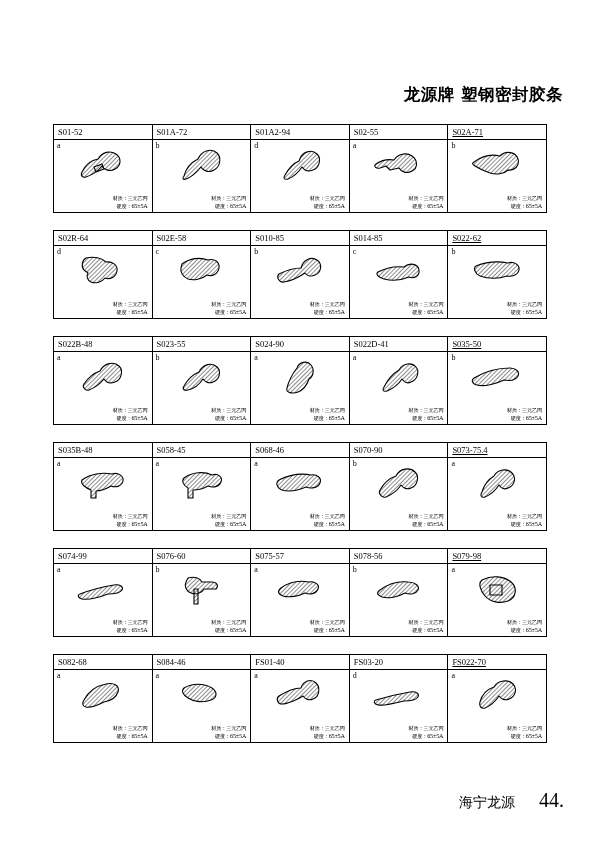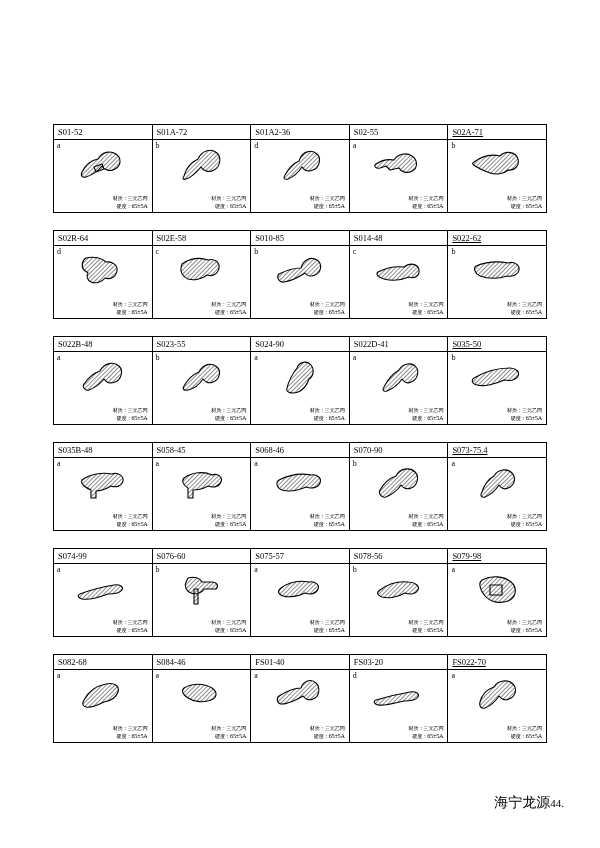--- a/index.html
+++ b/index.html
@@ -33,23 +33,23 @@
   }
   .footer {
     position: absolute;
     right: 36px;
     bottom: 36px;
     font-family: "DejaVu Serif", serif;
     font-size: 14px;
     white-space: nowrap;
   }
   .footer .pagenum {
-    margin-left: 0;
+    margin-left: 24px;
     font-family: "Liberation Serif", serif;
-    font-size: 11px;
+    font-size: 20px;
   }
   .grid {
     position: absolute;
     left: 53px;
     top: 124px;
     width: 494px;
   }
   .band {
     width: 494px;
     height: 89px;
@@ -128,20 +128,21 @@
   .spec .l2 .hard {
     font-family: "Liberation Serif", serif;
     font-size: 6.2px;
   }
 </style>
 </head>
 <body>
 
 <div class="page">
 
+  <div class="title">龙源牌 塑钢密封胶条</div>
 
   <div class="grid">
       <div class="band">
         <div class="cell">
           <div class="cell-head">S01-52</div>
           <div class="cell-body">
             <div class="corner-letter">a</div>
             <div class="shape">
               <svg width="62" height="46" viewBox="0 0 62 46" xmlns="http://www.w3.org/2000/svg">
                 <defs>
@@ -172,21 +173,21 @@
                 <path d="M14,34 C16,26 22,20 28,17 C32,8 42,6 47,11 C52,16 50,25 44,28 C39,31 33,29 31,25 C27,30 22,35 16,37 C13,38 12,37 14,34 Z" fill="url(#hatch1)" stroke="#000" stroke-width="1.1" stroke-linejoin="round"></path>
               </svg>
             </div>
             <div class="spec">
               <div class="l1">材质：三元乙丙</div>
               <div class="l2"><span>硬度：</span><span class="hard">65±5A</span></div>
             </div>
           </div>
         </div>
         <div class="cell">
-          <div class="cell-head">S01A2-36</div>
+          <div class="cell-head">S01A2-94</div>
           <div class="cell-body">
             <div class="corner-letter">d</div>
             <div class="shape">
               <svg width="62" height="46" viewBox="0 0 62 46" xmlns="http://www.w3.org/2000/svg">
                 <defs>
                   <pattern id="hatch2" width="3" height="3" patternUnits="userSpaceOnUse" patternTransform="rotate(45)">
                     <line x1="0" y1="0" x2="0" y2="3" stroke="#000" stroke-width="0.9"></line>
                   </pattern>
                 </defs>
                 <path d="M16,33 C20,26 25,21 30,19 C33,9 43,7 48,12 C53,17 50,26 44,28 C39,30 35,28 33,25 C29,31 24,35 19,37 C15,38 14,36 16,33 Z" fill="url(#hatch2)" stroke="#000" stroke-width="1.1" stroke-linejoin="round"></path>
@@ -294,21 +295,21 @@
                 <path d="M10,26 C18,22 26,20 32,20 C34,12 42,8 48,12 C54,16 52,25 46,27 C42,29 38,28 36,25 C30,29 22,33 15,34 C10,35 7,29 10,26 Z" fill="url(#hatch7)" stroke="#000" stroke-width="1.1" stroke-linejoin="round"></path>
               </svg>
             </div>
             <div class="spec">
               <div class="l1">材质：三元乙丙</div>
               <div class="l2"><span>硬度：</span><span class="hard">65±5A</span></div>
             </div>
           </div>
         </div>
         <div class="cell">
-          <div class="cell-head">S014-48</div>
+          <div class="cell-head">S014-85</div>
           <div class="cell-body">
             <div class="corner-letter">c</div>
             <div class="shape">
               <svg width="62" height="46" viewBox="0 0 62 46" xmlns="http://www.w3.org/2000/svg">
                 <defs>
                   <pattern id="hatch8" width="3" height="3" patternUnits="userSpaceOnUse" patternTransform="rotate(45)">
                     <line x1="0" y1="0" x2="0" y2="3" stroke="#000" stroke-width="0.9"></line>
                   </pattern>
                 </defs>
                 <path d="M10,24 C18,20 28,18 36,19 C42,14 50,16 51,22 C52,28 46,31 41,29 C34,32 24,33 16,31 C11,30 7,26 10,24 Z" fill="url(#hatch8)" stroke="#000" stroke-width="1.1" stroke-linejoin="round"></path>

